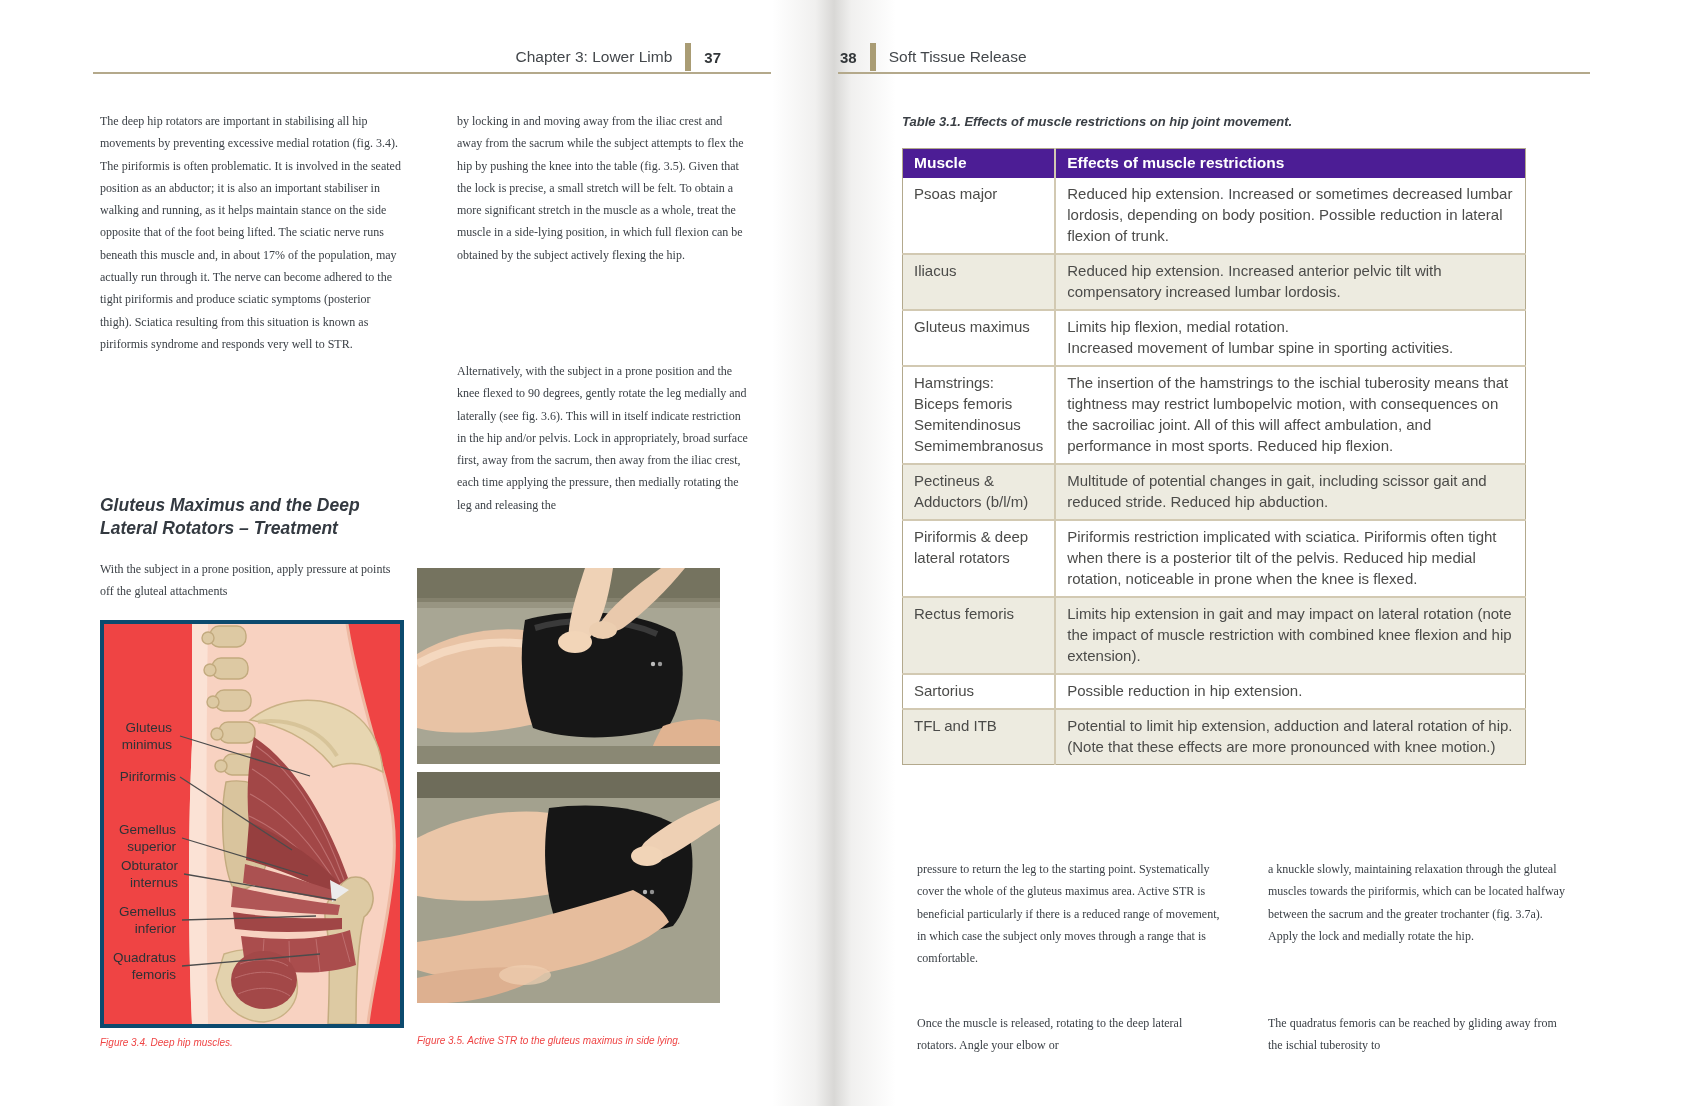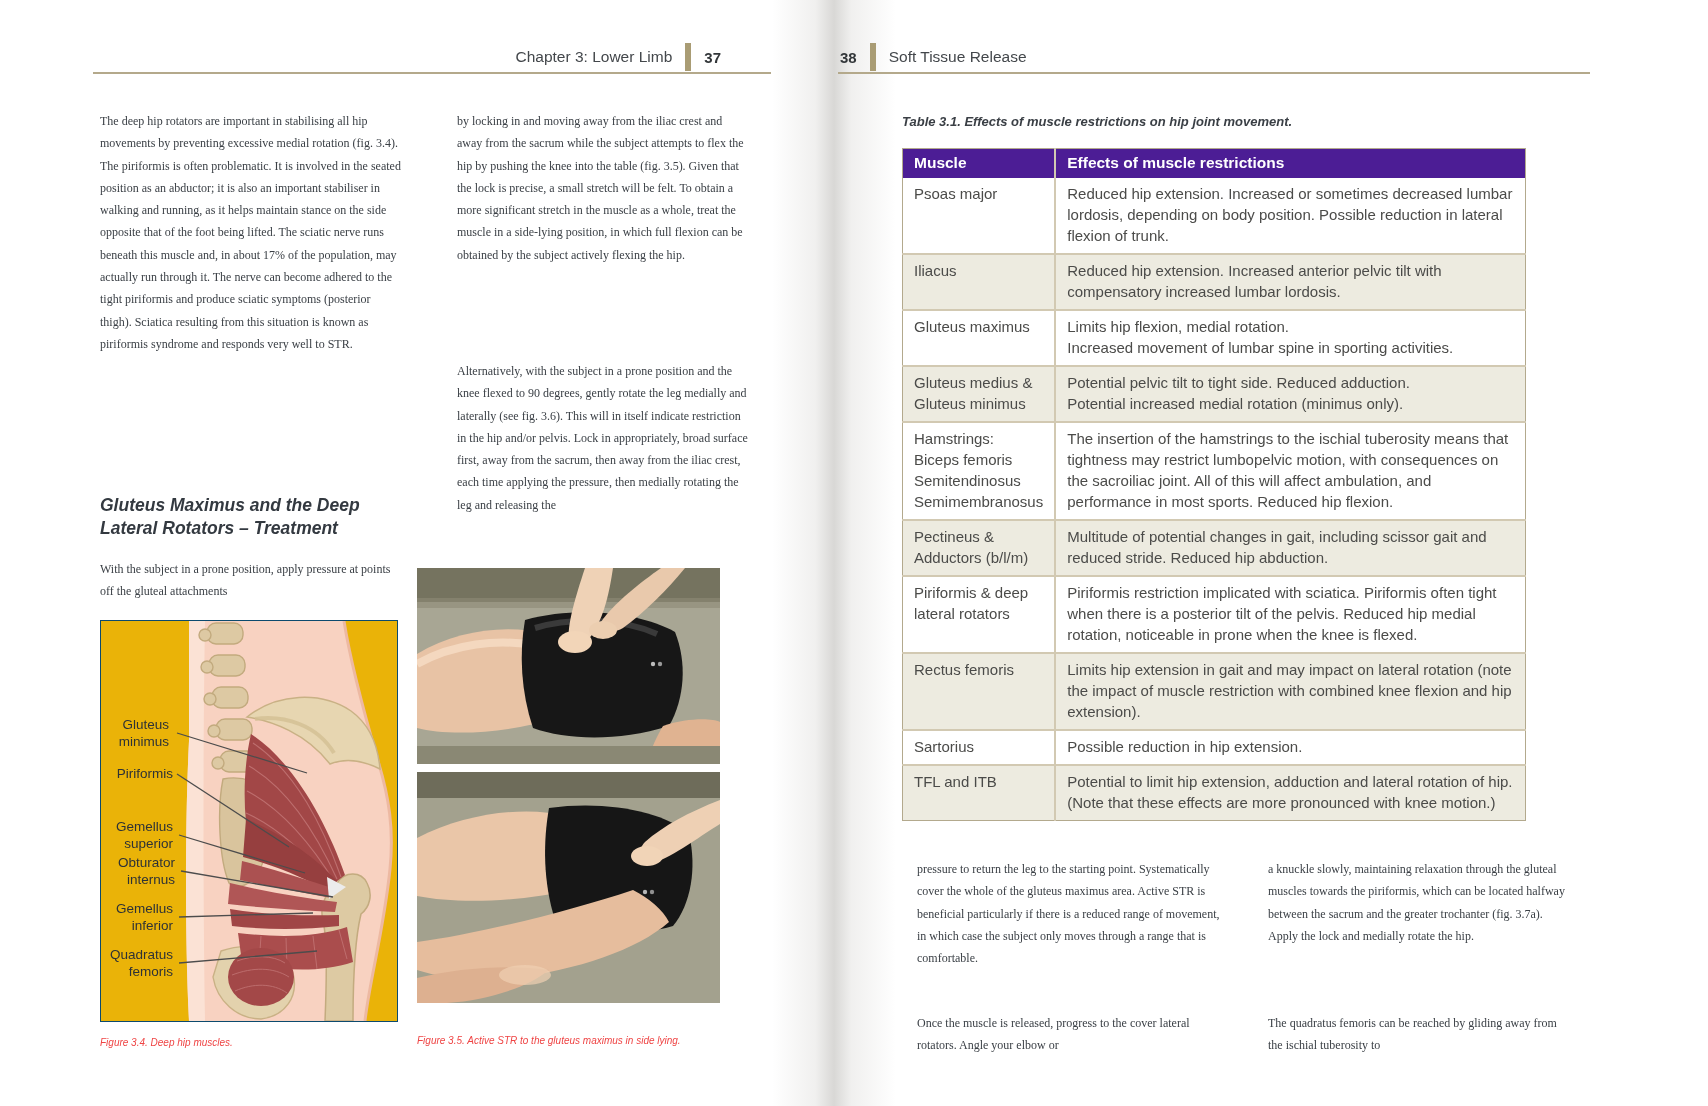--- a/index.html
+++ b/index.html
@@ -15,21 +15,21 @@
   .rule{height:2px;background:#b4a98b;}
 
   
   .para{font-size:12px;line-height:22.3px;white-space:pre-line;text-align:left;}
   .heading{font-family:"Liberation Sans",sans-serif;font-weight:bold;font-style:italic;
            font-size:17.5px;line-height:23px;color:#333940;}
   .caption{font-family:"Liberation Sans",sans-serif;font-style:italic;font-size:10px;
            line-height:21px;color:#ef4444;}
 
   
-  .figbox{border:1px solid #0c4a6e;background:#eab308;}
+  .figbox{border:4px solid #0c4a6e;background:#ef4444;}
   .mlabel{position:absolute;font-family:"Liberation Sans",sans-serif;font-size:13.5px;
           line-height:16.5px;color:#2e3236;text-align:right;}
 
   
   .tbl-title{font-family:"Liberation Sans",sans-serif;font-style:italic;font-weight:bold;
              font-size:13px;color:#3a3f45;}
   table.muscle-table{border-collapse:collapse;width:624px;border:1px solid #b3a98d;
                      font-family:"Liberation Sans",sans-serif;}
   table.muscle-table th{background:#4c1d95;color:#ffffff;text-align:left;font-size:15.5px;
                         font-weight:bold;padding:5px 11px 6px;}
@@ -206,25 +206,20 @@
       </tr>
       <tr class="r alt">
         <td class="mcol">Iliacus</td>
         <td class="ecol">Reduced hip extension. Increased anterior pelvic tilt with compensatory increased lumbar lordosis.</td>
       </tr>
       <tr class="r">
         <td class="mcol">Gluteus maximus</td>
         <td class="ecol">Limits hip flexion, medial rotation.
 Increased movement of lumbar spine in sporting activities.</td>
       </tr>
-      <tr class="r alt">
-        <td class="mcol">Gluteus medius &amp; Gluteus minimus</td>
-        <td class="ecol">Potential pelvic tilt to tight side. Reduced adduction.
-Potential increased medial rotation (minimus only).</td>
-      </tr>
       <tr class="r">
         <td class="mcol">Hamstrings:
 Biceps femoris
 Semitendinosus
 Semimembranosus</td>
         <td class="ecol">The insertion of the hamstrings to the ischial tuberosity means that tightness may restrict lumbopelvic motion, with consequences on the sacroiliac joint. All of this will affect ambulation, and performance in most sports. Reduced hip flexion.</td>
       </tr>
       <tr class="r alt">
         <td class="mcol">Pectineus &amp; Adductors (b/l/m)</td>
         <td class="ecol">Multitude of potential changes in gait, including scissor gait and reduced stride. Reduced hip abduction.</td>
@@ -243,17 +238,17 @@
       </tr>
       <tr class="r alt">
         <td class="mcol">TFL and ITB</td>
         <td class="ecol">Potential to limit hip extension, adduction and lateral rotation of hip. (Note that these effects are more pronounced with knee motion.)</td>
       </tr>
     </tbody>
       </table>
   </div>
 
   <div class="abs para" style="left:917px;top:858px;width:305px;">pressure to return the leg to the starting point. Systematically cover the whole of the gluteus maximus area. Active STR is beneficial particularly if there is a reduced range of movement, in which case the subject only moves through a range that is comfortable.</div>
-  <div class="abs para" style="left:917px;top:1012px;width:305px;">Once the muscle is released, progress to the cover lateral rotators. Angle your elbow or</div>
+  <div class="abs para" style="left:917px;top:1012px;width:305px;">Once the muscle is released, rotating to the deep lateral rotators. Angle your elbow or</div>
   <div class="abs para" style="left:1268px;top:858px;width:300px;">a knuckle slowly, maintaining relaxation through the gluteal muscles towards the piriformis, which can be located halfway between the sacrum and the greater trochanter (fig. 3.7a). Apply the lock and medially rotate the hip.</div>
   <div class="abs para" style="left:1268px;top:1012px;width:300px;">The quadratus femoris can be reached by gliding away from the ischial tuberosity to</div>
 
 </div>
 
 </body></html>

